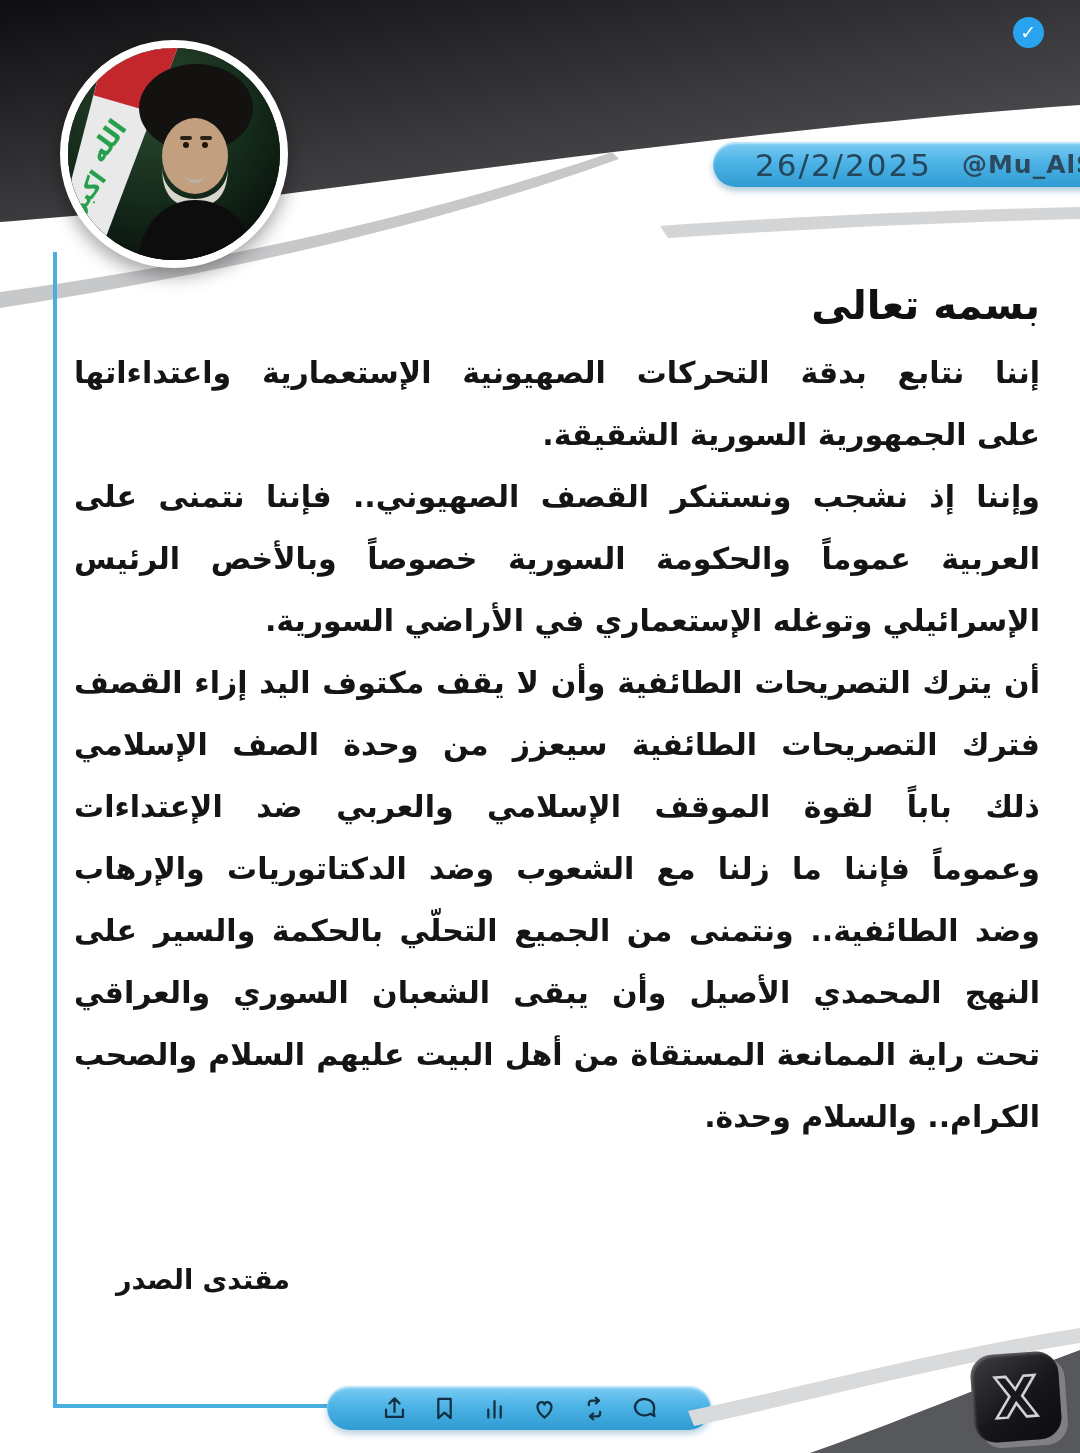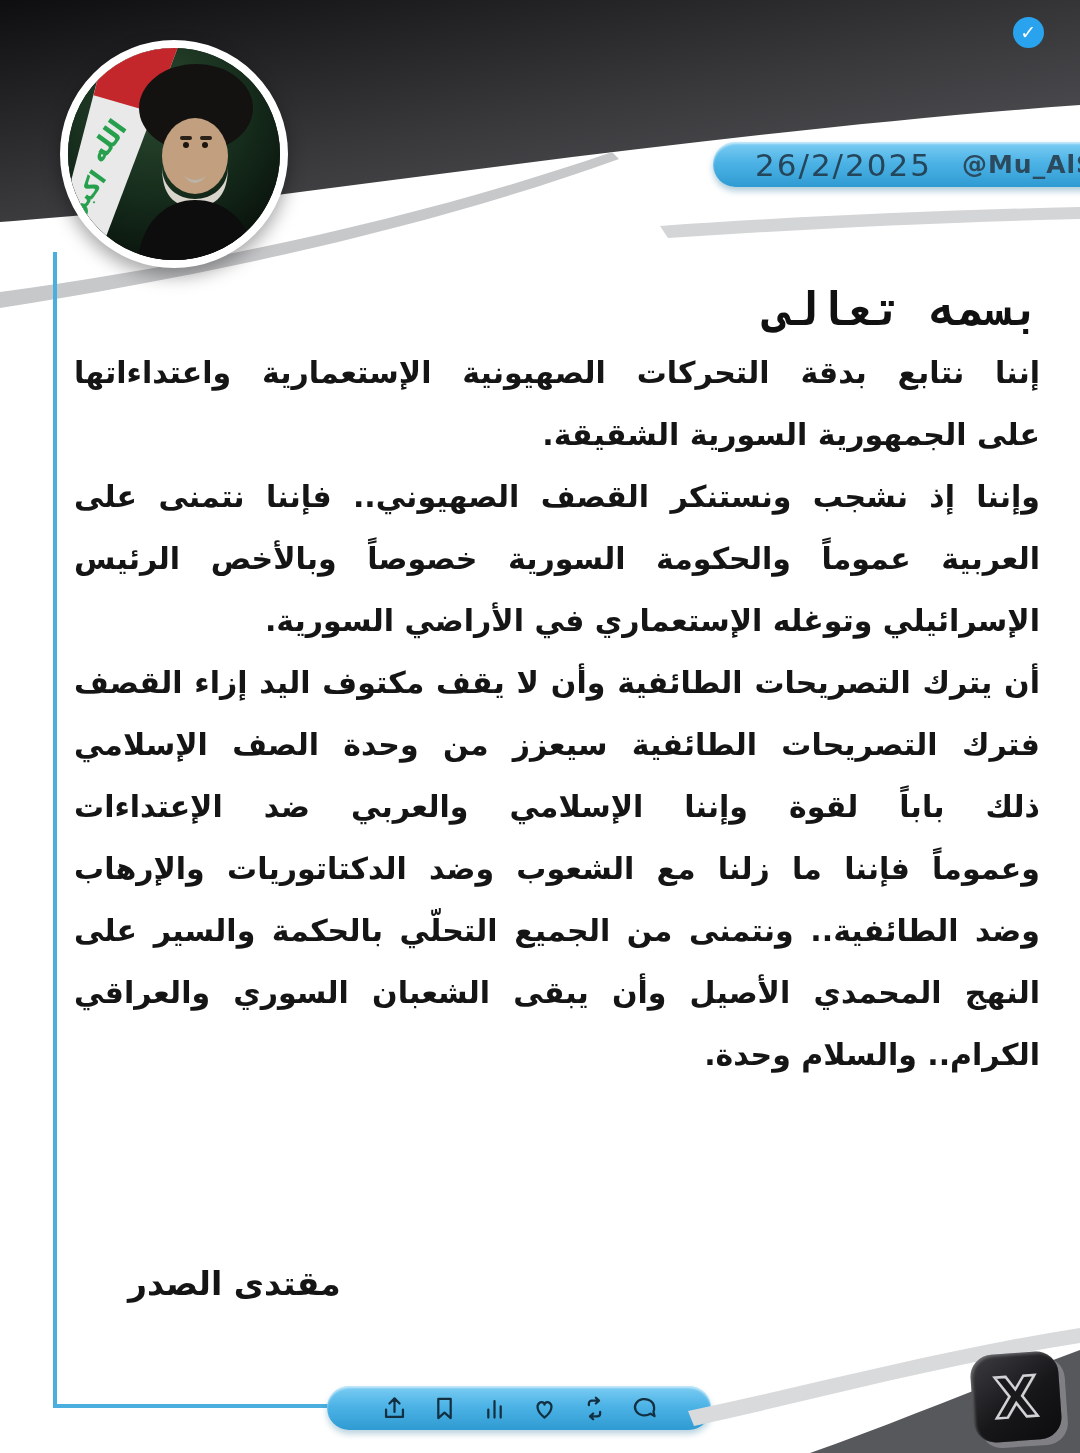--- a/index.html
+++ b/index.html
@@ -36,33 +36,33 @@
     background:#0c150e;border:8px solid #ffffff;box-sizing:border-box;
     box-shadow:0 8px 18px rgba(0,0,0,.35);overflow:hidden;
   }
   .avatar svg{display:block;width:100%;height:100%;}
   
   .line-v{position:absolute;left:53px;top:252px;width:4px;height:1156px;background:#4aaede;}
   .line-h{position:absolute;left:53px;top:1404px;width:282px;height:4px;background:#4aaede;}
   
   .basmala{
     position:absolute;top:282px;right:40px;
-    font-size:46px;font-weight:bold;color:#111;direction:rtl;font-family:Liberation Mono, monospace;
+    font-size:40px;font-weight:bold;color:#111;direction:rtl;
   }
   .letter{
     position:absolute;top:342px;left:74px;right:40px;
     direction:rtl;color:#151515;font-weight:bold;font-size:30px;
   }
   .letter .line{height:62px;line-height:62px;overflow:hidden;
     text-align:justify;}
   .letter .line.full{text-align-last:justify;}
   .letter .line.end{text-align-last:right;}
   .signature{
-    position:absolute;top:1264px;left:128px;
-    font-size:33px;font-weight:bold;color:#151515;direction:rtl;
+    position:absolute;top:1264px;left:116px;
+    font-size:27px;font-weight:bold;color:#151515;direction:rtl;
   }
   
   .action-pill{
     position:absolute;top:1386px;left:327px;width:384px;height:44px;border-radius:23px;
     background:linear-gradient(180deg,#7ccdf3 0%,#4db3e6 45%,#2f9bd2 100%);
     box-shadow:0 4px 6px rgba(30,110,150,.3), inset 0 2px 2px rgba(255,255,255,.55);
     display:flex;align-items:center;justify-content:center;gap:22px;
   }
   .action-pill .act{width:28px;height:28px;display:flex;align-items:center;justify-content:center;cursor:pointer;}
   .action-pill svg{width:27px;height:27px;stroke:#123042;fill:none;stroke-width:2;stroke-linecap:round;stroke-linejoin:round;}
@@ -150,24 +150,25 @@
   <div class="basmala">بسمه تعالى</div>
 
   <div class="letter">
     <div class="line full">إننا نتابع بدقة التحركات الصهيونية الإستعمارية واعتداءاتها الإرهابية</div>
     <div class="line end">على الجمهورية السورية الشقيقة.</div>
     <div class="line full">وإننا إذ نشجب ونستنكر القصف الصهيوني.. فإننا نتمنى على الحكومات</div>
     <div class="line full">العربية عموماً والحكومة السورية خصوصاً وبالأخص الرئيس السوري</div>
     <div class="line end">الإسرائيلي وتوغله الإستعماري في الأراضي السورية.</div>
     <div class="line full">أن يترك التصريحات الطائفية وأن لا يقف مكتوف اليد إزاء القصف</div>
     <div class="line full">فترك التصريحات الطائفية سيعزز من وحدة الصف الإسلامي وسيكون</div>
-    <div class="line full">ذلك باباً لقوة وإننا الإسلامي والعربي ضد الإعتداءات</div>
+    <div class="line full">ذلك باباً لقوة الموقف الإسلامي والعربي ضد الإعتداءات</div>
     <div class="line full">وعموماً فإننا ما زلنا مع الشعوب وضد الدكتاتوريات والإرهاب الدولي</div>
     <div class="line full">وضد الطائفية.. ونتمنى من الجميع التحلّي بالحكمة والسير على</div>
     <div class="line full">النهج المحمدي الأصيل وأن يبقى الشعبان السوري والعراقي أشقاء</div>
+    <div class="line full">تحت راية الممانعة المستقاة من أهل البيت عليهم السلام والصحب</div>
     <div class="line end">الكرام.. والسلام وحدة.</div>
   </div>
 
   <div class="signature">مقتدى الصدر</div>
 
   <div class="action-pill">
     <span class="act" title="share-icon">
       <svg viewBox="0 0 24 24">
           <path d="M12 15 V3.5 M7.5 7.5 L12 3 L16.5 7.5 M4.5 13 v6.5 h15 V13"></path>
         </svg>

